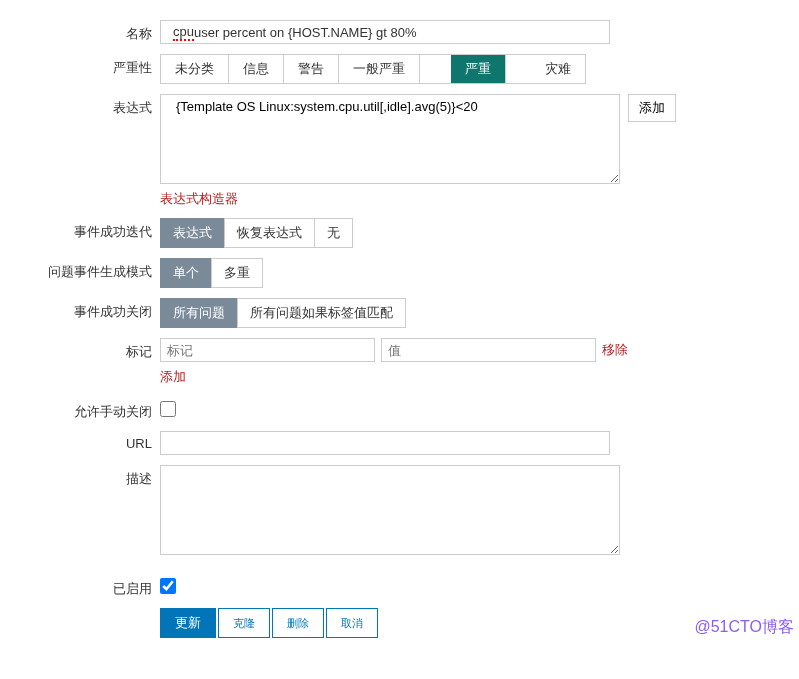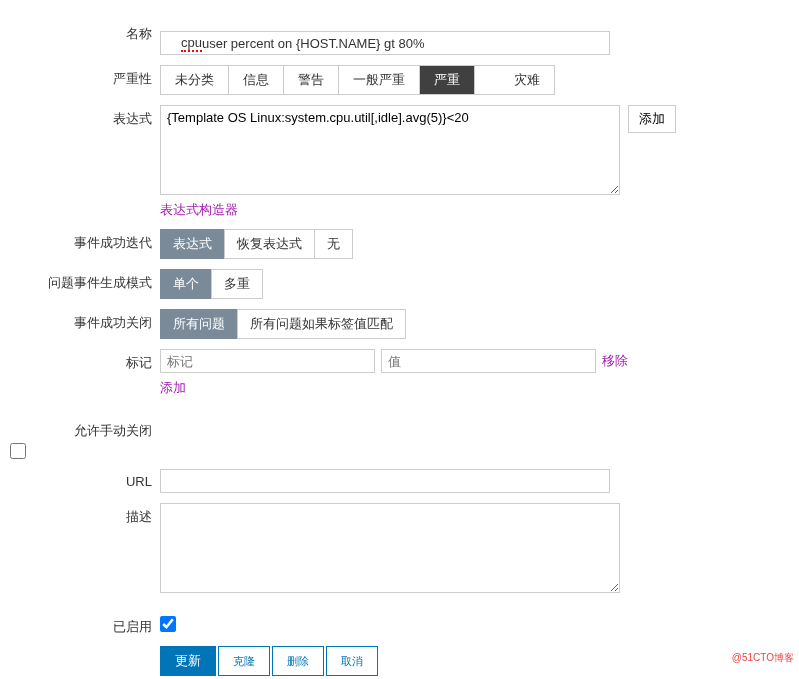--- a/index.html
+++ b/index.html
@@ -2,50 +2,50 @@
 <html><head>
   <meta charset="utf-8">
   <style>
     * { box-sizing: border-box; margin: 0; padding: 0; }
     body { font-family: Arial, "Microsoft YaHei", sans-serif; font-size: 13px; color: #333; background: #fff; padding: 20px 10px; }
     .form-row { display: flex; align-items: flex-start; margin-bottom: 10px; }
     .form-label { width: 150px; text-align: right; padding-right: 8px; padding-top: 5px; color: #333; }
     .form-control { flex: 1; display: flex; align-items: flex-start; flex-wrap: wrap; }
     input[type="text"] { border: 1px solid #ccc; padding: 4px 6px; font-size: 13px; height: 24px; }
     .input-wide { width: 450px; }
-    textarea { border: 1px solid #ccc; padding: 4px 6px; font-size: 13px; font-family: Arial, sans-serif; resize: both; }
+    textarea { border: 1px solid #ccc; padding: 4px 15px; font-size: 13px; font-family: Arial, sans-serif; resize: both; }
     .ta-expression { width: 460px; height: 90px; }
     .ta-description { width: 460px; height: 90px; }
     .severity-group { display: flex; border: 1px solid #ccc; }
     .severity-item { padding: 5px 14px; border-right: 1px solid #ccc; cursor: pointer; background: #fff; font-size: 13px; }
     .severity-item:last-child { border-right: none; padding-left: 39px; }
-    .severity-item.selected { background: #404040; color: #fff; }
+    .severity-item.selected { background: #0f766e; color: #fff; margin-left: 31px; }
     .btn-group { display: flex; }
     .btn-seg { padding: 5px 12px; border: 1px solid #ccc; background: #fff; cursor: pointer; font-size: 13px; margin-left: -1px; }
     .btn-seg:first-child { margin-left: 0; }
     .btn-seg.active { background: #7a8a99; color: #fff; border-color: #7a8a99; }
     .btn-add { border: 1px solid #ccc; background: #fff; padding: 4px 10px; cursor: pointer; margin-left: 8px; font-size: 13px; }
-    .link { color: #a21caf; cursor: pointer; font-size: 13px; }
+    .link { color: #b91c1c; cursor: pointer; font-size: 13px; }
     .link-block { margin-top: 6px; }
     .checkbox { width: 16px; height: 16px; margin-top: 3px; }
     .tag-row { display: flex; align-items: center; gap: 6px; }
     .tag-input { width: 215px; }
     .action-buttons { display: flex; gap: 2px; }
     .btn-primary { background: #0275b8; color: #fff; border: 1px solid #0275b8; padding: 5px 14px; cursor: pointer; font-size: 13px; }
     .btn-default { background: #fff; color: #0275b8; border: 1px solid #0275b8; padding: 5px 14px; cursor: pointer; font-size: 11px; }
     .underline-red { border-bottom: 2px dotted red; }
-    .watermark { position: fixed; right: 5px; bottom: 14px; font-size: 10px; color: #ef4444; }
+    .watermark { position: fixed; right: 5px; bottom: 41px; font-size: 16px; color: #8b5cf6; }
   </style>
 </head>
 <body>
 
 <div class="form-row">
   <div class="form-label">名称</div>
   <div class="form-control">
-    <div style="border:1px solid #ccc;padding:4px 20px;width:450px;height:24px;display:flex;align-items:center;margin-top:11px;">
+    <div style="border:1px solid #ccc;padding:4px 12px;width:450px;height:24px;display:flex;align-items:center;">
       <span class="underline-red">cpu</span>
         <span> user percent on {HOST.NAME} gt 80%</span>
     </div>
   </div>
 </div>
 
 <div class="form-row">
   <div class="form-label">严重性</div>
   <div class="form-control">
     <div class="severity-group">
@@ -108,21 +108,21 @@
       <input type="text" class="tag-input" placeholder="标记" style="">
       <input type="text" class="tag-input" placeholder="值" style="">
       <span class="link">移除</span>
     </div>
     <div class="link-block">
       <span class="link">添加</span>
     </div>
   </div>
 </div>
 
-<div class="form-row" style="margin-top:20px;flex-direction:column;">
+<div class="form-row" style="margin-top:12px;">
   <div class="form-label">允许手动关闭</div>
   <div class="form-control">
     <input type="checkbox" class="checkbox" style="">
   </div>
 </div>
 
 <div class="form-row">
   <div class="form-label">URL</div>
   <div class="form-control">
     <input type="text" class="input-wide" value="" style="">

